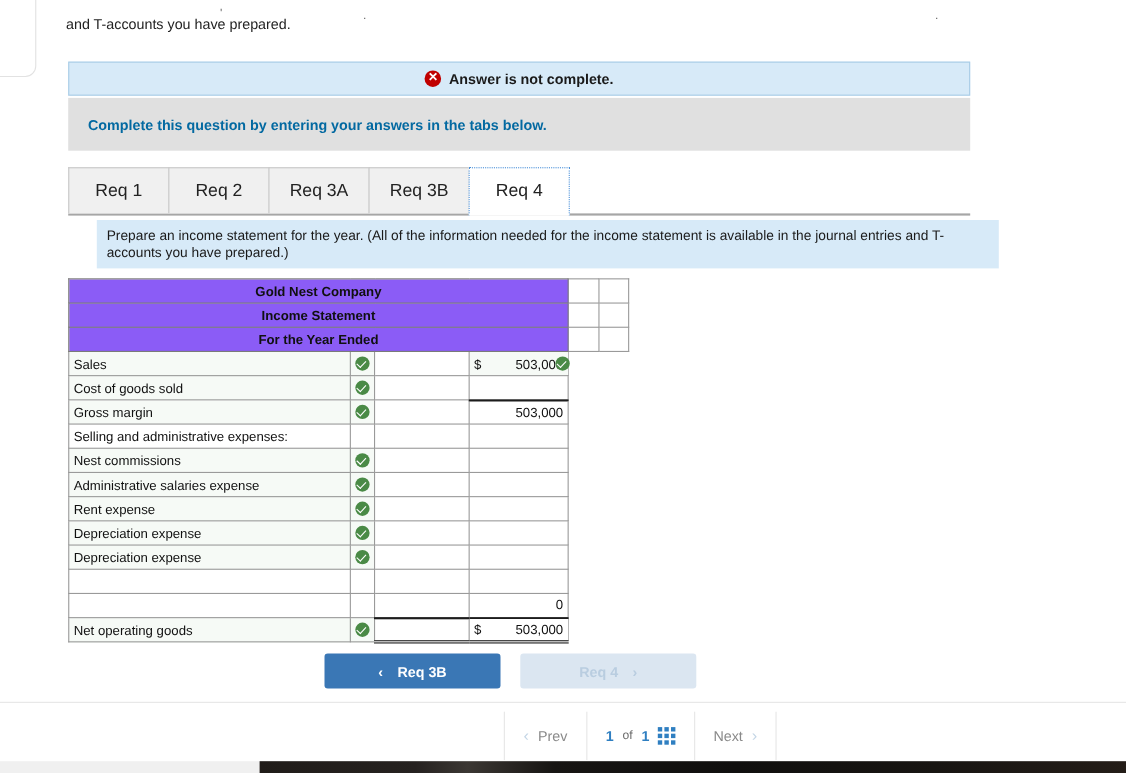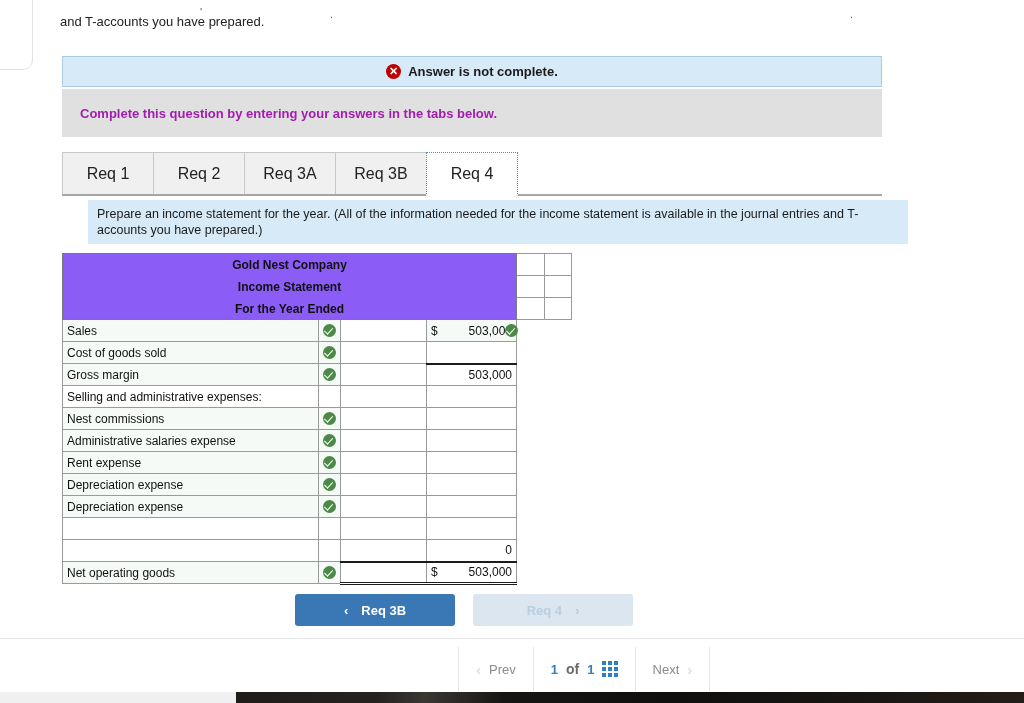--- a/index.html
+++ b/index.html
@@ -74,21 +74,21 @@
   .instruct-band {
     position: absolute;
     left: 62px; top: 89px;
     width: 820px; height: 48px;
     background: #e0e0e0;
     display: flex;
     align-items: center;
     padding-left: 18px;
     font-size: 13px;
     font-weight: bold;
-    color: #a21caf;
+    color: #0369a1;
   }
 
   
   .tabs {
     position: absolute;
     left: 62px; top: 152px;
     width: 820px; height: 44px;
     border-bottom: 2px solid #a6a6a6;
     display: flex;
     align-items: flex-end;
@@ -248,21 +248,21 @@
     display: flex;
     align-items: center;
     justify-content: center;
     gap: 8px;
     padding: 0 17px;
     border-right: 1px solid #e6e6e6;
   }
   .pg-cell:first-child { border-left: 1px solid #e6e6e6; }
   .chev { color: #c4d6e6; font-size: 15px; }
   .pg-num { color: #2f7fc1; font-weight: bold; }
-  .pg-of { color: #6b6b6b; font-size: 14px; font-weight: bold; }
+  .pg-of { color: #6b6b6b; font-size: 11px; }
   .grid-icon {
     display: inline-grid;
     grid-template-columns: repeat(3, 4px);
     grid-template-rows: repeat(3, 4px);
     gap: 1.6px;
   }
   .grid-icon i { background: #2f7fc1; display: block; }
 
   .bottom-strip {
     position: absolute;

